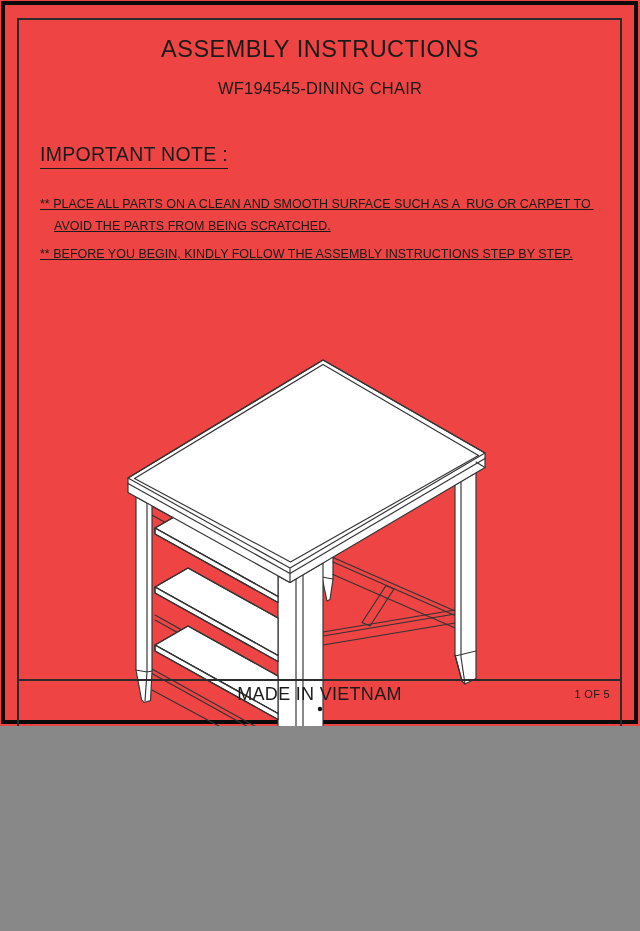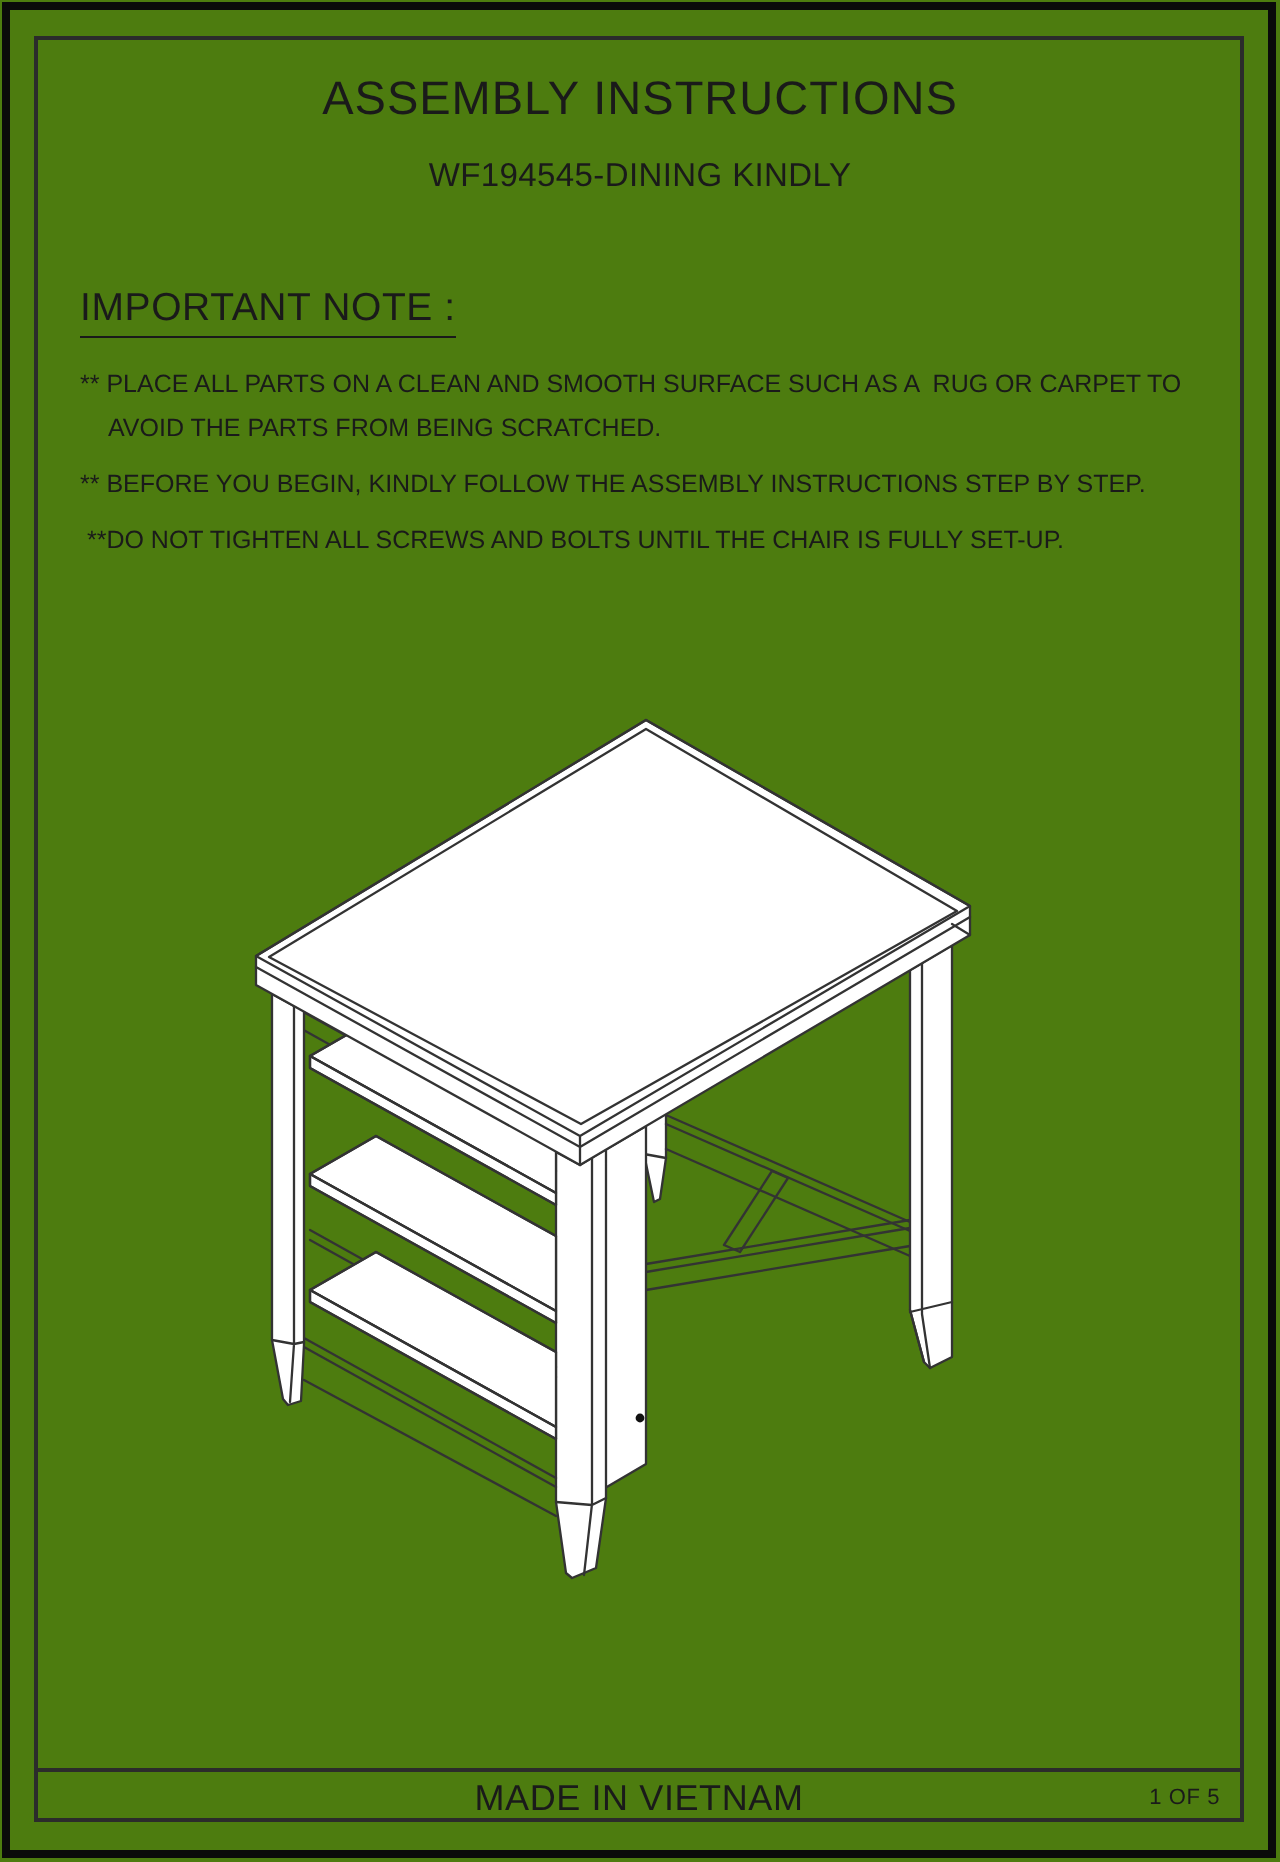--- a/index.html
+++ b/index.html
@@ -1,55 +1,54 @@
 <!DOCTYPE html>
 <html><head>
 <meta charset="utf-8">
 <style>
   html,body{margin:0;padding:0;background:#888;}
   .page{
-    position:relative;width:640px;height:931px;background:#4d7c0f;
+    position:relative;width:640px;height:726px;background:#ef4444;
     font-family:"Liberation Sans", sans-serif;color:#1a1a1a;overflow:hidden;
   }
   .outer-border{position:absolute;left:1px;top:1px;right:2px;bottom:2px;border:4px solid #0a0a0a;}
   .inner-border{position:absolute;left:17px;top:18px;width:605px;height:893px;border:2px solid #2b2b2b;box-sizing:border-box;}
   .doc-title{position:absolute;left:0;top:36px;width:100%;text-align:center;font-size:23.5px;letter-spacing:0.5px;white-space:nowrap;}
   .doc-subtitle{position:absolute;left:0;top:79px;width:100%;text-align:center;font-size:16.5px;letter-spacing:0.2px;white-space:nowrap;}
   .note-heading{position:absolute;left:40px;top:143px;font-size:19.5px;letter-spacing:0.3px;}
   .note-heading span{display:inline-block;border-bottom:1.6px solid #1a1a1a;padding-bottom:2px;}
   .notes{position:absolute;left:40px;top:181px;width:560px;font-size:12.5px;line-height:22px;}
-  .note{margin:0 0 0 14px;text-indent:-14px;white-space:pre-wrap;}
+  .note{margin:12px 0 0 14px;text-indent:-14px;white-space:pre-wrap;text-decoration:underline;}
   .note + .note{margin-top:6px;}
   .diagram{position:absolute;left:100px;top:348px;width:410px;height:462px;}
   .diagram svg{width:100%;height:100%;}
   .footer{position:absolute;left:17px;bottom:20px;width:605px;height:27px;border-top:2px solid #2b2b2b;box-sizing:border-box;}
   .footer-made{position:absolute;left:0;top:0;width:100%;height:27px;line-height:26px;text-align:center;font-size:18px;letter-spacing:0.3px;}
   .footer-page{position:absolute;right:12px;top:0;height:27px;line-height:26px;font-size:11px;letter-spacing:0.3px;}
   .ln{stroke:#333;stroke-width:1.15;fill:none;stroke-linejoin:round;stroke-linecap:round;}
   .face{stroke:#333;stroke-width:1.15;fill:#ffffff;stroke-linejoin:round;}
   .dot{fill:#111;stroke:none;}
 </style>
 </head>
 <body>
 
 <div class="page">
   <div class="outer-border"></div>
   <div class="inner-border"></div>
 
   <div class="doc-title">ASSEMBLY INSTRUCTIONS</div>
-  <div class="doc-subtitle">WF194545-DINING KINDLY</div>
+  <div class="doc-subtitle">WF194545-DINING CHAIR</div>
 
   <div class="note-heading">
     <span>IMPORTANT NOTE :</span>
   </div>
 
   <div class="notes">
     <p class="note">** PLACE ALL PARTS ON A CLEAN AND SMOOTH SURFACE SUCH AS A  RUG OR CARPET TO AVOID THE PARTS FROM BEING SCRATCHED.</p>
     <p class="note">** BEFORE YOU BEGIN, KINDLY FOLLOW THE ASSEMBLY INSTRUCTIONS STEP BY STEP.</p>
-    <p class="note"> **DO NOT TIGHTEN ALL SCREWS AND BOLTS UNTIL THE CHAIR IS FULLY SET-UP.</p>
   </div>
 
   <div class="diagram">
     <svg viewBox="100 348 410 462">
 
       <polygon class="face" points="322,556 333,550 333,579 330,599.5 327,601 322,577"></polygon>
       <path class="ln" d="M322,577 L333,579"></path>
 
       <path class="ln" d="M304,573 L322,562.5 M304,584.5 L322,574"></path>
 

